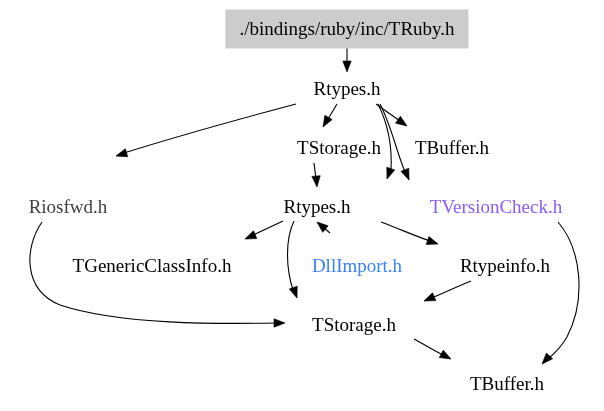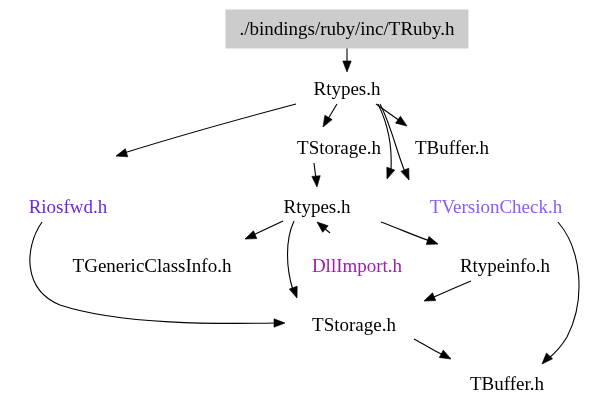--- a/index.html
+++ b/index.html
@@ -113,23 +113,23 @@
         <path class="edge-path" d="M558,222 C582,250 586,300 567,337 C561,347 555,353 549,358" stroke="#000000"></path>
         <polygon class="arrow-head" points="0,0 -11,-4.2 -11,4.2" fill="#000000" transform="translate(542,364) rotate(133)"></polygon>
       </g>
     </svg>
 
   <div id="node-layer">
       <div class="node-label node-root" style="left: 347px; top: 29px; color: rgb(0, 0, 0); background: rgb(204, 204, 204);">./bindings/ruby/inc/TRuby.h</div>
       <div class="node-label" style="left: 347px; top: 88px; color: rgb(0, 0, 0);">Rtypes.h</div>
       <div class="node-label" style="left: 311px; top: 147px; color: rgb(0, 0, 0); margin-left: 28px;">TStorage.h</div>
       <div class="node-label" style="left: 452px; top: 147px; color: rgb(0, 0, 0);">TBuffer.h</div>
-      <div class="node-label" style="left: 68px; top: 206px; color: #6d28d9;">Riosfwd.h</div>
+      <div class="node-label" style="left: 68px; top: 206px; color: #404040;">Riosfwd.h</div>
       <div class="node-label" style="left: 317px; top: 206px; color: rgb(0, 0, 0);">Rtypes.h</div>
       <div class="node-label" style="left: 496px; top: 206px; color: #8b5cf6;">TVersionCheck.h</div>
       <div class="node-label" style="left: 152px; top: 265px; color: rgb(0, 0, 0);">TGenericClassInfo.h</div>
-      <div class="node-label" style="left: 357px; top: 265px; color: #a21caf;">DllImport.h</div>
+      <div class="node-label" style="left: 357px; top: 265px; color: #3b82f6;">DllImport.h</div>
       <div class="node-label" style="left: 505px; top: 265px; color: rgb(0, 0, 0);">Rtypeinfo.h</div>
       <div class="node-label" style="left: 354px; top: 324px; color: rgb(0, 0, 0);">TStorage.h</div>
       <div class="node-label" style="left: 507px; top: 383px; color: rgb(0, 0, 0);">TBuffer.h</div>
     </div>
 
 </div>
 
 </body></html>

